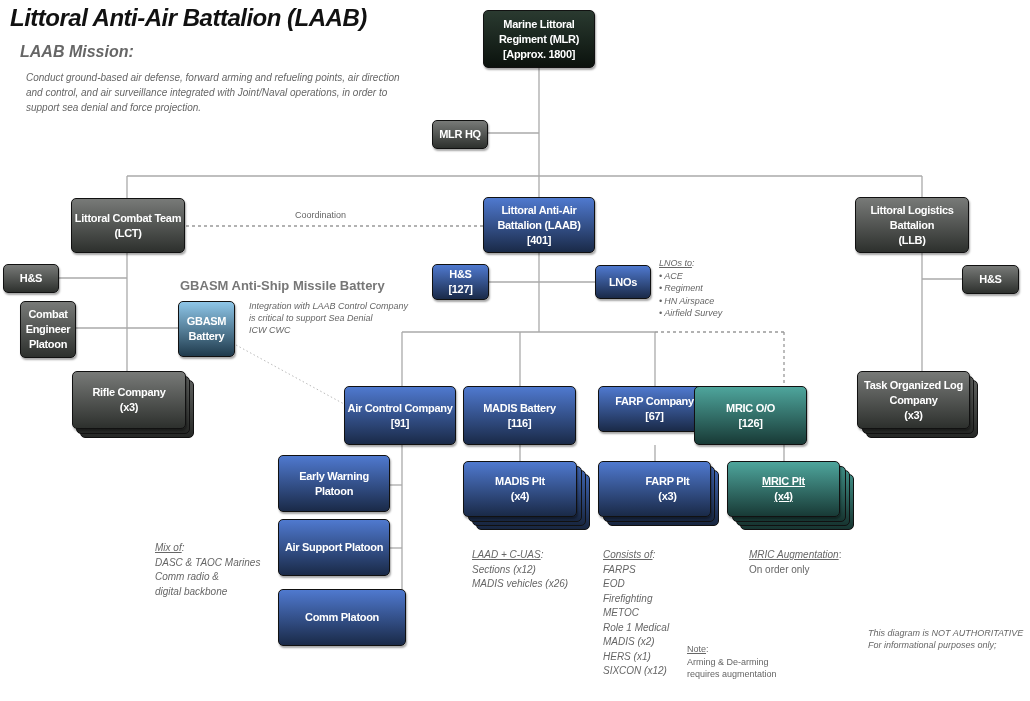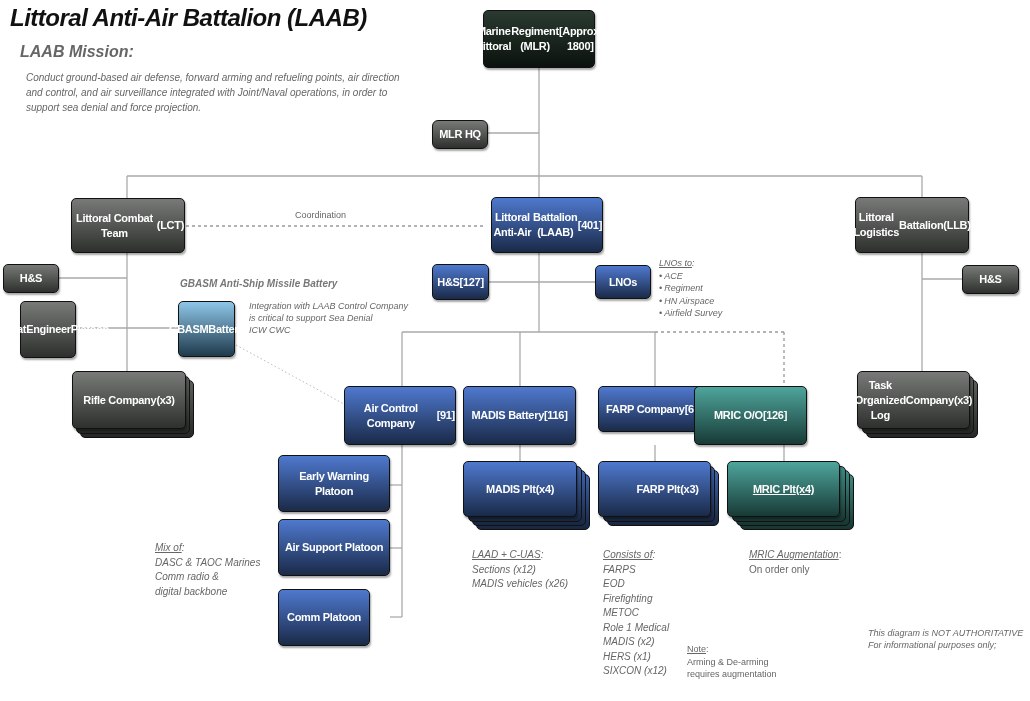--- a/index.html
+++ b/index.html
@@ -1,33 +1,33 @@
 <!DOCTYPE html>
 <html><head>
 <meta charset="utf-8">
 <style>
   html, body { margin:0; padding:0; background:#ffffff; }
   body { width:1030px; height:701px; position:relative; overflow:hidden; font-family:"Liberation Sans", sans-serif; }
   .title { position:absolute; left:10px; top:4px; font-size:24px; font-weight:bold; font-style:italic; color:#111; letter-spacing:-0.5px; white-space:nowrap; }
   .subtitle { position:absolute; left:20px; top:43px; font-size:16px; font-weight:bold; font-style:italic; color:#666; }
   .mission { position:absolute; left:26px; top:70px; width:380px; font-size:10px; font-style:italic; color:#666; line-height:15px; }
-  .section-title { position:absolute; left:180px; top:278px; font-size:10px; font-weight:bold; font-style:italic; color:#777; white-space:nowrap; }
+  .section-title { position:absolute; left:180px; top:278px; font-size:13px; font-weight:bold; color:#777; white-space:nowrap; }
   .note { position:absolute; font-size:10px; font-style:italic; color:#666; line-height:14.5px; white-space:nowrap; }
   .note .hd { text-decoration:underline; }
   .note.small { font-size:9px; line-height:12.5px; }
   .note ul { margin:0; padding:0; list-style:none; }
   .note li::before { content:"\2022"; margin-right:2px; }
   .coord { position:absolute; left:295px; top:210px; font-size:9px; color:#666; }
   .disclaimer { position:absolute; left:868px; top:627px; font-size:9px; font-style:italic; color:#666; line-height:12px; white-space:nowrap; }
 
   svg.lines { position:absolute; left:0; top:0; }
 
   .box { position:absolute; box-sizing:border-box; border:1.5px solid #111; border-radius:5px;
          color:#fff; font-weight:bold; font-size:11px; text-align:center; line-height:15px;
-         display:flex; justify-content:center; align-items:center;
+         display:flex; flex-direction:column; justify-content:center; align-items:center;
          box-shadow:1px 2px 2px rgba(0,0,0,0.35); font-family:"Liberation Sans Narrow","Liberation Sans", sans-serif; letter-spacing:-0.3px; }
   .box span { display:block; }
   .black { background:linear-gradient(#2a3a30, #0b120d); }
   .gray  { background:linear-gradient(#787a78, #2d302d); }
   .blue  { background:linear-gradient(#4f79cf, #1a2a48); }
   .teal  { background:linear-gradient(#4ea59c, #183a36); }
   .lblue { background:linear-gradient(#8ec6e8, #1f3a4c); }
   .stack-layer { position:absolute; box-sizing:border-box; border:1.5px solid #111; border-radius:5px; }
   .stack-layer.blue { background:linear-gradient(#3d62ad, #182640); }
   .stack-layer.gray { background:linear-gradient(#5c5e5c, #262826); }
@@ -90,28 +90,28 @@
 <div class="stack-layer blue" style="left:603px;top:466px;width:112px;height:56px;"></div>
 <div class="stack-layer teal" style="left:740px;top:474px;width:114px;height:56px;"></div>
 <div class="stack-layer teal" style="left:736px;top:470px;width:114px;height:56px;"></div>
 <div class="stack-layer teal" style="left:732px;top:466px;width:114px;height:56px;"></div>
 
 <div class="box black" style="left:483px;top:10px;width:112px;height:58px;">
   <span>Marine Littoral</span>
   <span>Regiment (MLR)</span>
   <span>[Approx. 1800]</span>
 </div>
-<div class="box gray" style="left:432px;top:120px;width:56px;height:29px;border-radius:6px;">
+<div class="box gray" style="left:432px;top:120px;width:56px;height:29px;">
   <span>MLR HQ</span>
 </div>
 <div class="box gray" style="left:71px;top:198px;width:114px;height:55px;">
   <span>Littoral Combat Team</span>
   <span>(LCT)</span>
 </div>
-<div class="box blue" style="left:483px;top:197px;width:112px;height:56px;margin-left:8px;">
+<div class="box blue" style="left:483px;top:197px;width:112px;height:56px;">
   <span>Littoral Anti-Air</span>
   <span>Battalion (LAAB)</span>
   <span>[401]</span>
 </div>
 <div class="box gray" style="left:855px;top:197px;width:114px;height:56px;">
   <span>Littoral Logistics</span>
   <span>Battalion</span>
   <span>(LLB)</span>
 </div>
 <div class="box gray" style="left:3px;top:264px;width:56px;height:29px;">
@@ -172,21 +172,21 @@
 <div class="box teal" style="left:727px;top:461px;width:113px;height:56px;text-decoration:underline;">
   <span>MRIC Plt</span>
   <span>(x4)</span>
 </div>
 <div class="box blue" style="left:278px;top:455px;width:112px;height:57px;">
   <span>Early Warning Platoon</span>
 </div>
 <div class="box blue" style="left:278px;top:519px;width:112px;height:57px;">
   <span>Air Support Platoon</span>
 </div>
-<div class="box blue" style="left:278px;top:589px;width:92px;height:57px;">
+<div class="box blue" style="left:278px;top:589px;width:128px;height:57px;">
   <span>Comm Platoon</span>
 </div>
 
 <div class="note" style="left:249px;top:300px;font-size:9px;line-height:12px;">
   <div>Integration with LAAB Control Company</div>
   <div>is critical to support Sea Denial</div>
   <div>ICW CWC</div>
 </div>
 
 <div class="note small" style="left:659px;top:257px;">

